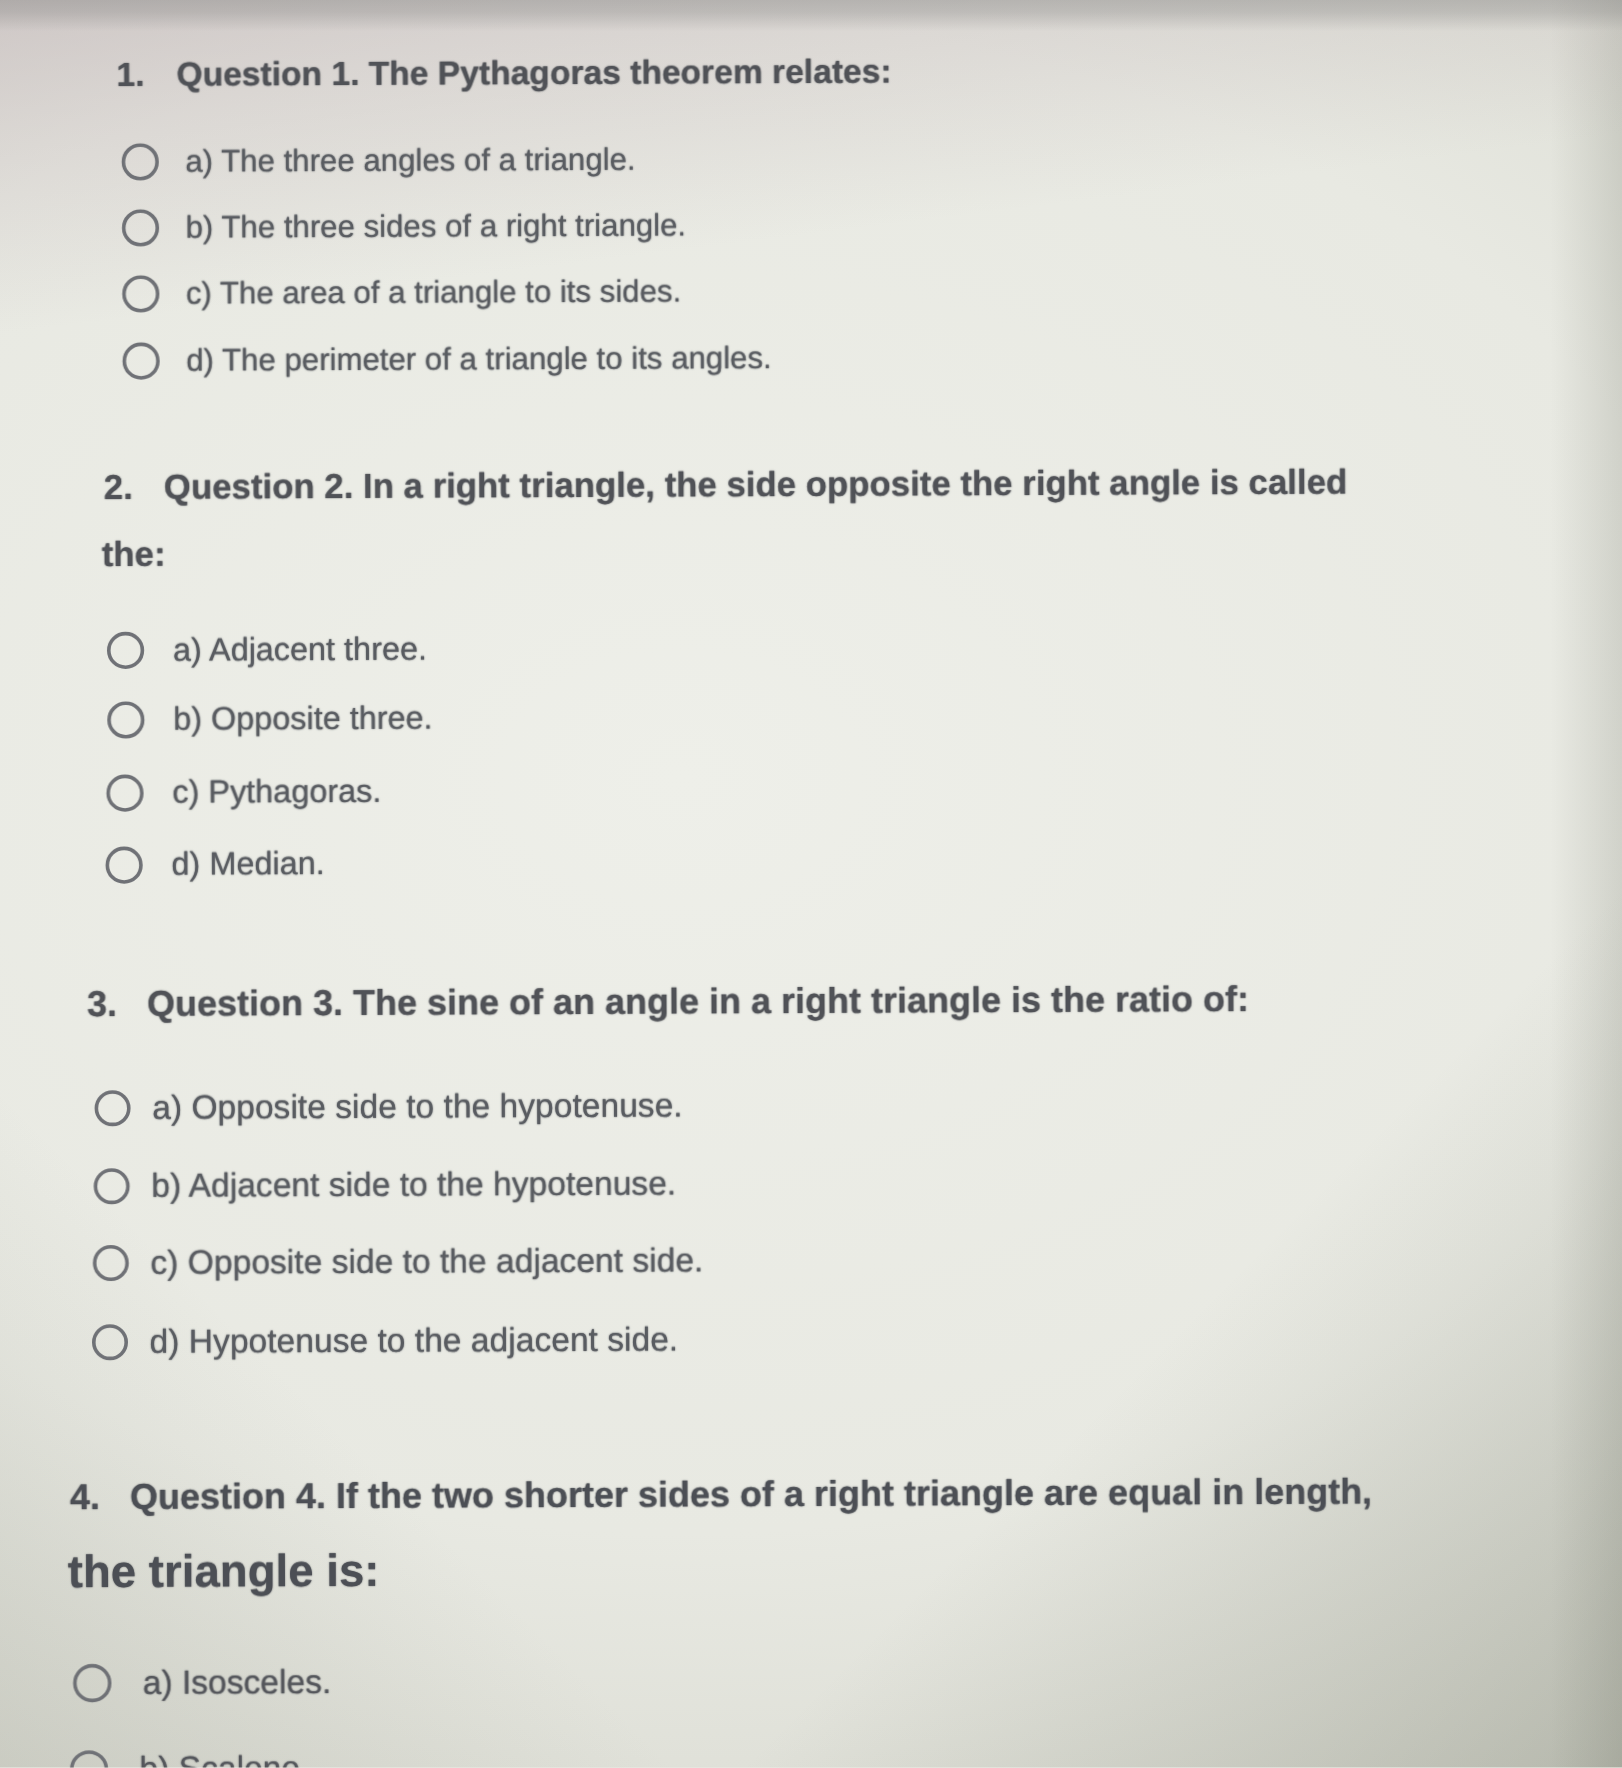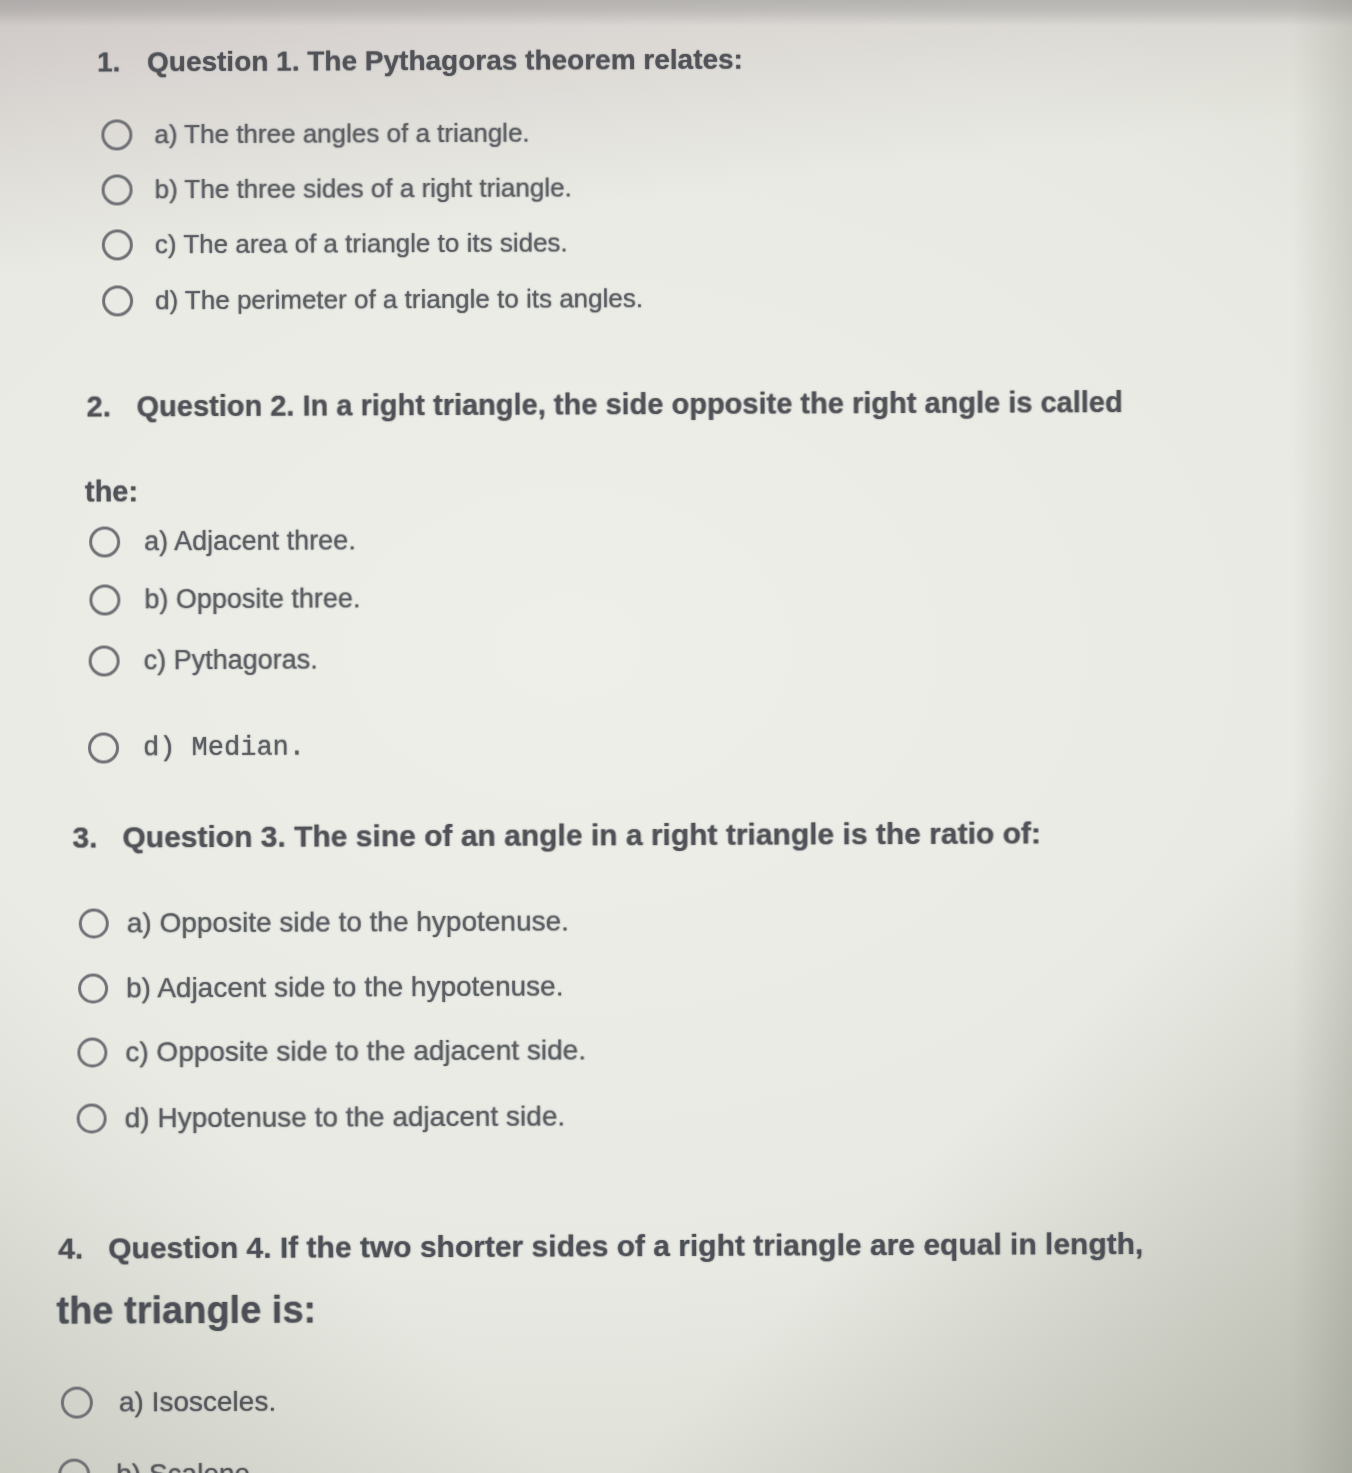--- a/index.html
+++ b/index.html
@@ -48,25 +48,25 @@
   
   #q1t{left:100px;top:44px;font-size:28px;}
   #q1o0{left:104px;top:117px;}
   #q1o1{left:104px;top:172px;}
   #q1o2{left:104px;top:227px;}
   #q1o3{left:104px;top:283px;}
   .q1 .radio{width:31px;height:31px;margin-right:22px;}
   .q1 .opt-label{font-size:26px;}
   
   #q2t1{left:88px;top:388px;font-size:29px;}
-  #q2t2{left:86px;top:444px;font-size:29px;margin-top:29px;}
+  #q2t2{left:86px;top:444px;font-size:29px;}
   #q2o0{left:90px;top:524px;}
   #q2o1{left:90px;top:582px;}
   #q2o2{left:89px;top:643px;}
-  #q2o3{left:88px;top:730px;font-family:Liberation Mono, monospace;}
+  #q2o3{left:88px;top:703px;}
   .q2 .radio{width:31px;height:31px;margin-right:24px;}
   .q2 .opt-label{font-size:27px;}
   
   #q3t{left:72px;top:818px;font-size:30px;}
   #q3o0{left:78px;top:905px;}
   #q3o1{left:77px;top:970px;}
   #q3o2{left:76px;top:1034px;}
   #q3o3{left:75px;top:1100px;}
   .q3 .radio{width:30px;height:30px;margin-right:18px;}
   .q3 .opt-label{font-size:28px;}

